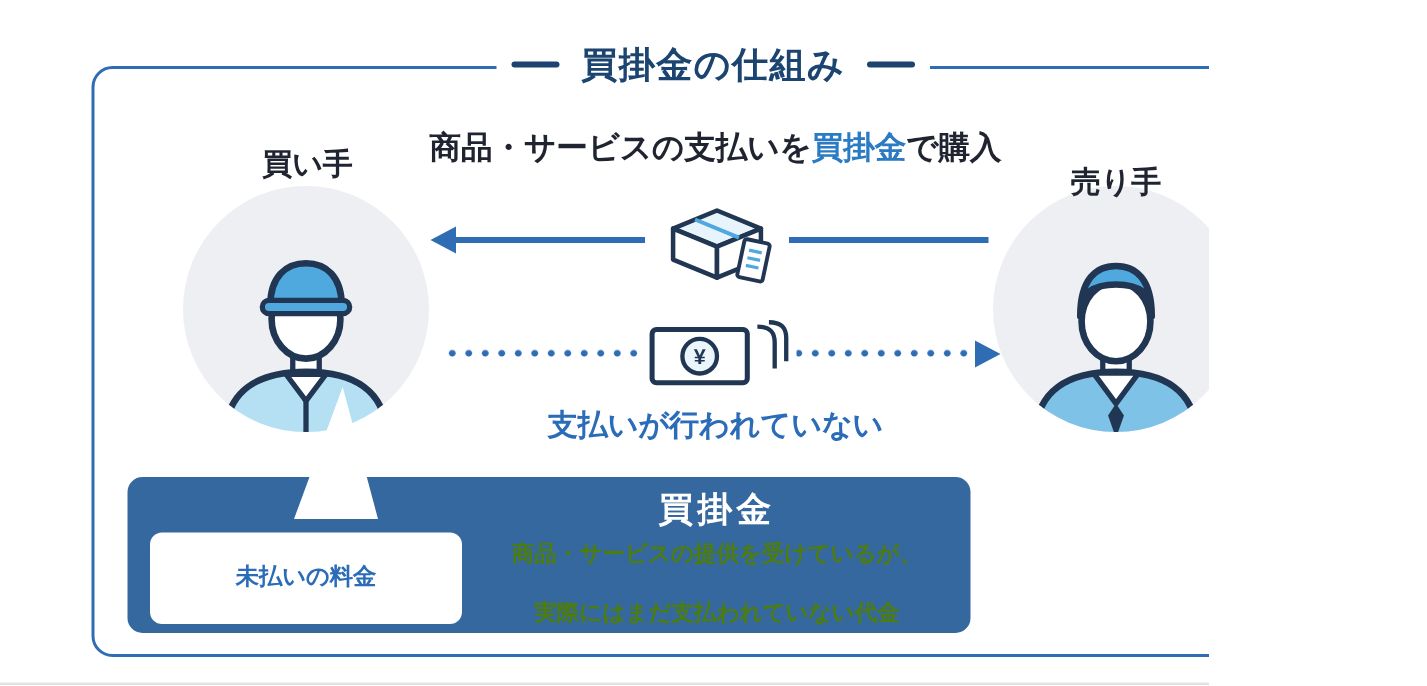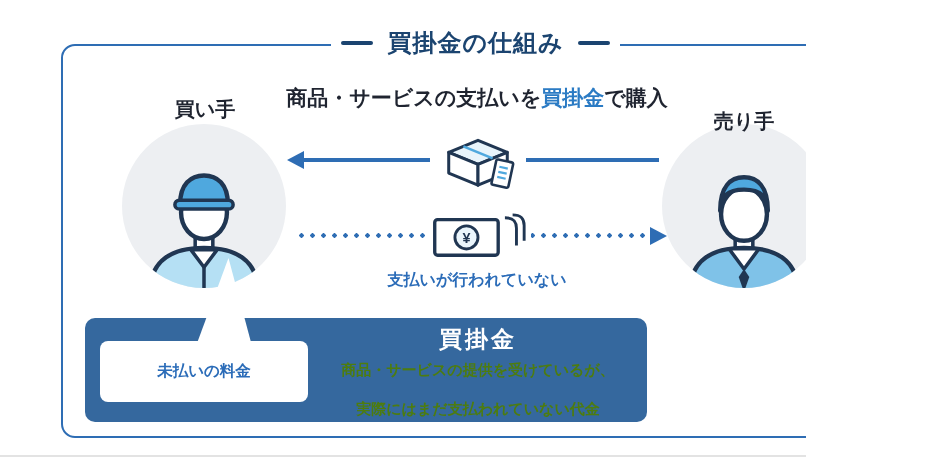--- a/index.html
+++ b/index.html
@@ -44,29 +44,29 @@
   .arrow-head-right { position:absolute; left:650px; top:227px; width:0; height:0;
                       border-top:9px solid transparent; border-bottom:9px solid transparent;
                       border-left:17px solid #2e6db4; z-index:1; }
 
   .icon-wrap { position:absolute; background:#ffffff; display:flex; align-items:center;
                justify-content:center; z-index:2; }
   .package-wrap { left:430px; top:128px; width:96px; height:66px; }
   .money-wrap { left:425px; top:211px; width:106px; height:50px; }
 
   .unpaid-caption { position:absolute; left:327px; top:270px; width:300px; text-align:center;
-                    font-size:16px; font-weight:bold; color:#2b6cb8; z-index:2; white-space:nowrap; }
+                    font-size:20px; font-weight:bold; color:#2b6cb8; z-index:2; white-space:nowrap; }
 
   .definition-panel { position:absolute; left:85px; top:318px; width:562px; height:104px;
                       background:#35689e; border-radius:10px; z-index:2; }
 
   .callout-tail { position:absolute; left:196px; top:258px; width:56px; height:88px;
                   background:#ffffff; clip-path:polygon(58% 0, 0 100%, 100% 100%); z-index:3; }
 
-  .callout-box { position:absolute; left:100px; top:341px; width:208px; height:61px;
+  .callout-box { position:absolute; left:100px; top:355px; width:208px; height:61px;
                  background:#ffffff; border-radius:8px; display:flex; flex-direction:column;
                  align-items:center; justify-content:center; z-index:4; }
   .callout-box div { font-size:15.5px; font-weight:bold; color:#2b6cb8; line-height:1.35;
                      white-space:nowrap; }
 
   .definition-text { position:absolute; left:318px; top:324px; width:320px; text-align:center; z-index:3; }
   .definition-title { font-size:23px; font-weight:bold; color:#ffffff; letter-spacing:3px; }
   .definition-desc { font-size:15px; font-weight:bold; color:#4d7c0f; line-height:1.45;
                      margin-top:4px; white-space:nowrap; }
   .definition-desc + .definition-desc { margin-top:17px; }

